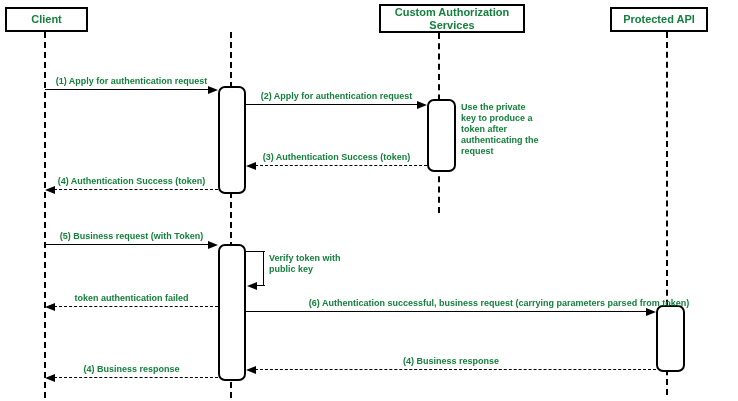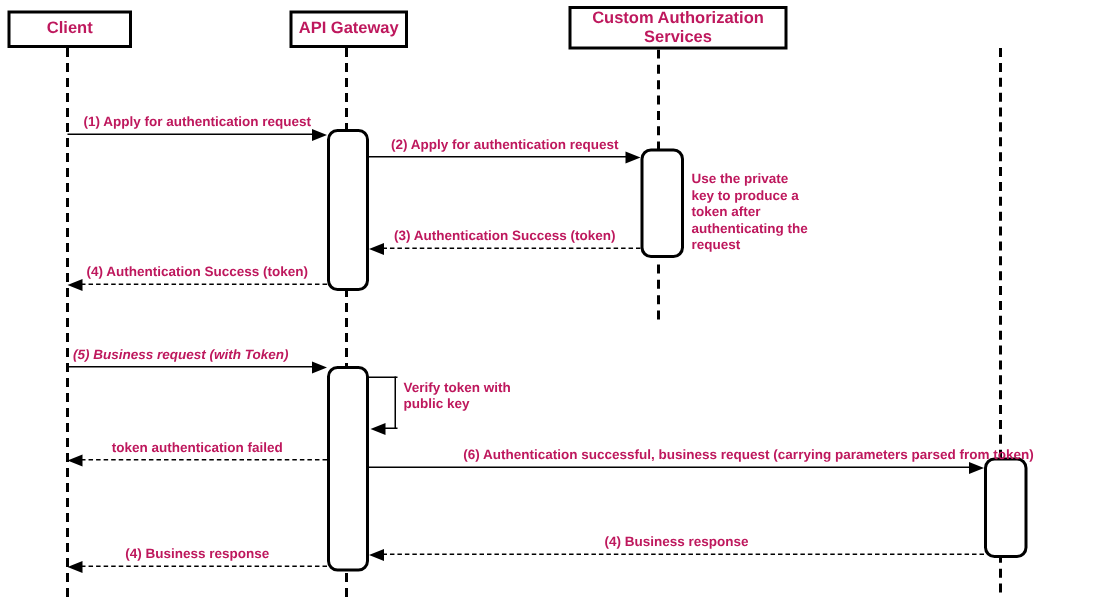--- a/index.html
+++ b/index.html
@@ -2,21 +2,21 @@
 <html><head>
 <meta charset="utf-8">
 <style>
   html, body { margin: 0; padding: 0; background: #ffffff; }
   #canvas {
     position: relative;
     width: 738px;
     height: 401px;
     background: #ffffff;
     font-family: "Liberation Sans", "DejaVu Sans", sans-serif;
-    color: #be185d;
+    color: #15803d;
     overflow: hidden;
   }
   .participant {
     position: absolute;
     box-sizing: border-box;
     border: 2px solid #000;
     background: #fff;
     display: flex;
     align-items: center;
     justify-content: center;
@@ -87,60 +87,60 @@
 <div id="canvas">
 
   <div class="lifeline" style="left:44px;  top:32px; height:366px;"></div>
   <div class="lifeline" style="left:230px; top:32px; height:366px;"></div>
   <div class="lifeline" style="left:438px; top:33px; height:180px;"></div>
   <div class="lifeline" style="left:666px; top:32px; height:363px;"></div>
 
   <div class="participant" style="left:5px;   top:7px; width:83px;  height:25px;">
       <span>Client</span>
     </div>
-  <div class="participant" style="left:193px; top:7px; width:79px;  height:25px;">
-      <span>API Gateway</span>
-    </div>
   <div class="participant" style="left:379px; top:4px; width:146px; height:29px;">
       <span>Custom Authorization Services</span>
+    </div>
+  <div class="participant" style="left:610px; top:7px; width:98px;  height:25px;">
+      <span>Protected API</span>
     </div>
 
   <div class="activation" style="left:218px; top:86px;  width:28px; height:108px;"></div>
   <div class="activation" style="left:218px; top:244px; width:28px; height:137px;"></div>
   <div class="activation" style="left:427px; top:99px;  width:29px; height:73px;"></div>
   <div class="activation" style="left:656px; top:305px; width:29px; height:67px;"></div>
 
   <div>
     <div class="msg-label" style="left:45px; top:76px; width:173px;text-align:center;">(1) Apply for authentication request</div>
     <div class="msg-line" style="left:45px; top:89px; width:164px;"></div>
     <div class="arrowhead right" style="left:208px; top:86px;"></div>
   </div>
 
   <div>
     <div class="msg-label" style="left:246px; top:91px; width:181px;">(2) Apply for authentication request</div>
     <div class="msg-line" style="left:246px; top:104px; width:172px;"></div>
     <div class="arrowhead right" style="left:417px; top:101px;"></div>
   </div>
 
-  <div class="wrap-label" style="left:461px; top:114px; width:82px;">Use the private key to produce a token after authenticating the request</div>
+  <div class="wrap-label" style="left:461px; top:102px; width:82px;">Use the private key to produce a token after authenticating the request</div>
 
   <div>
     <div class="msg-label" style="left:246px; top:152px; width:181px;text-align:center;">(3) Authentication Success (token)</div>
     <div class="msg-line dashed" style="left:255px; top:165px; width:172px;"></div>
     <div class="arrowhead left" style="left:246px; top:162px;"></div>
   </div>
 
   <div>
     <div class="msg-label" style="left:45px; top:176px; width:173px;">(4) Authentication Success (token)</div>
     <div class="msg-line dashed" style="left:54px; top:189px; width:164px;"></div>
     <div class="arrowhead left" style="left:45px; top:186px;"></div>
   </div>
 
   <div>
-    <div class="msg-label" style="left:34px; top:231px; width:173px;font-style:italic;">(5) Business request (with Token)</div>
+    <div class="msg-label" style="left:45px; top:231px; width:173px;">(5) Business request (with Token)</div>
     <div class="msg-line" style="left:45px; top:244px; width:164px;"></div>
     <div class="arrowhead right" style="left:208px; top:241px;"></div>
   </div>
 
   <div>
     <div class="msg-line" style="left:246px; top:251px; width:19px;"></div>
     <div class="msg-vline" style="left:263px; top:251px; height:35px;"></div>
     <div class="msg-line" style="left:256px; top:285px; width:9px;"></div>
     <div class="arrowhead left" style="left:247px; top:282px;"></div>
     <div class="wrap-label" style="left:269px; top:253px; width:78px;">Verify token with public key</div>

